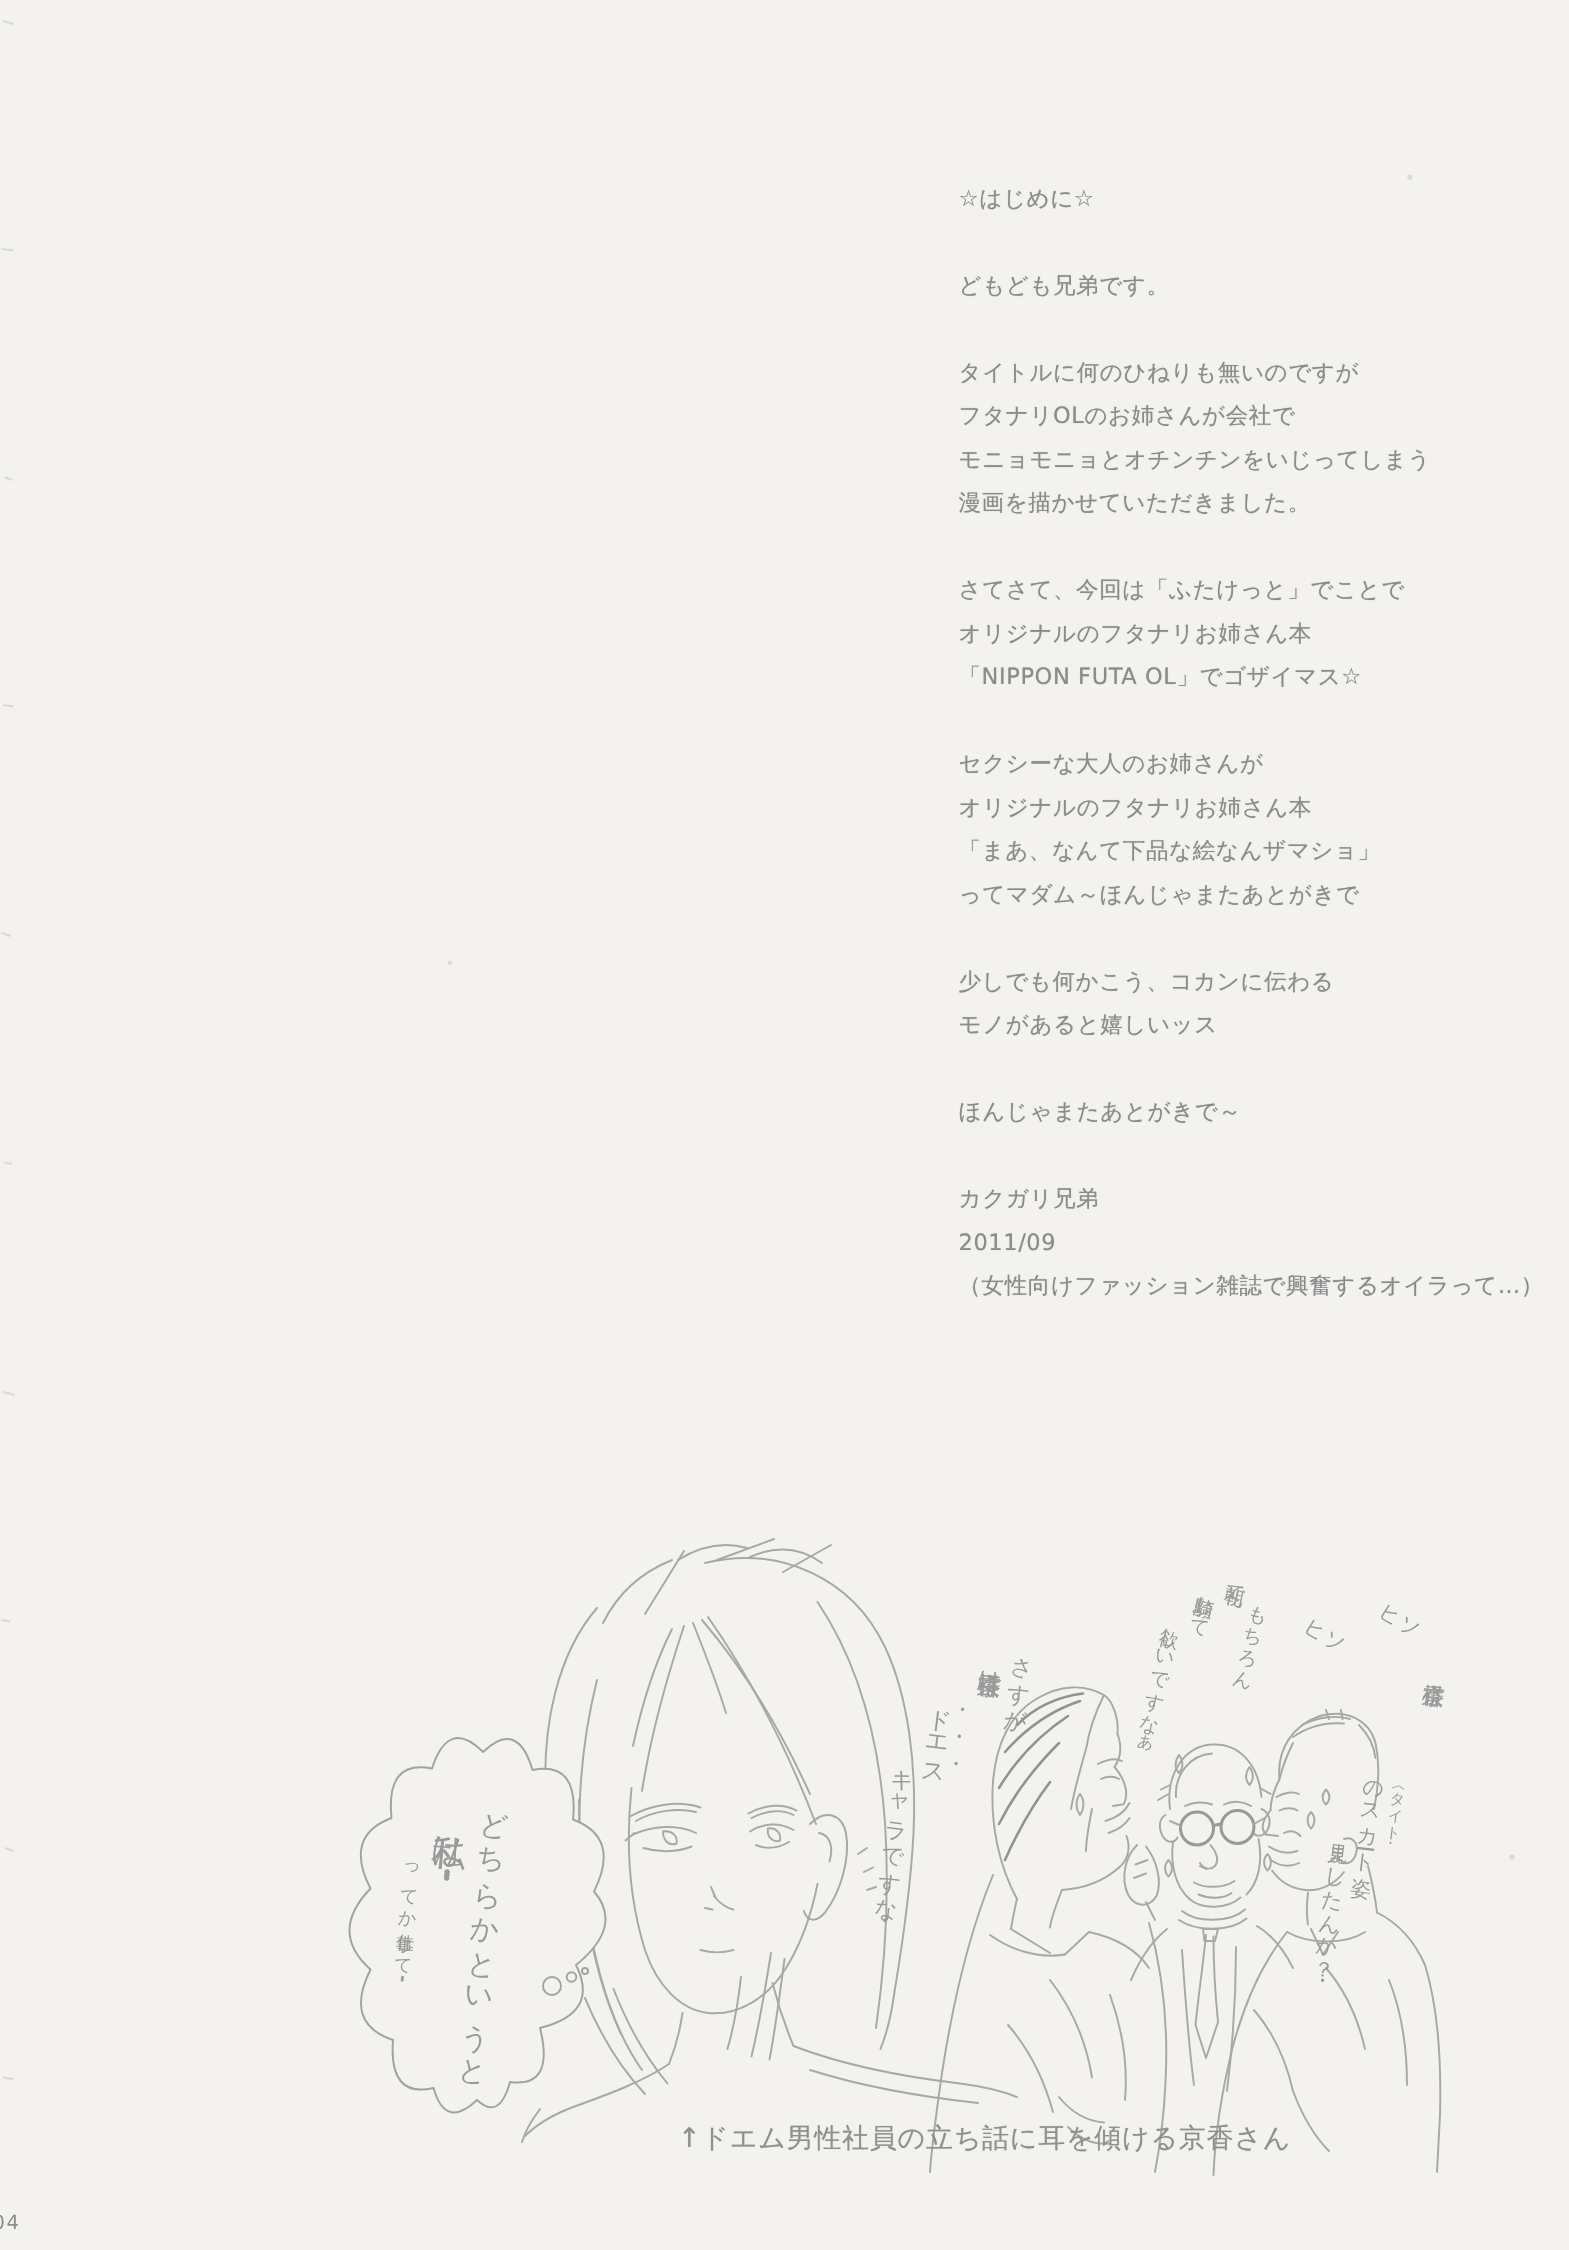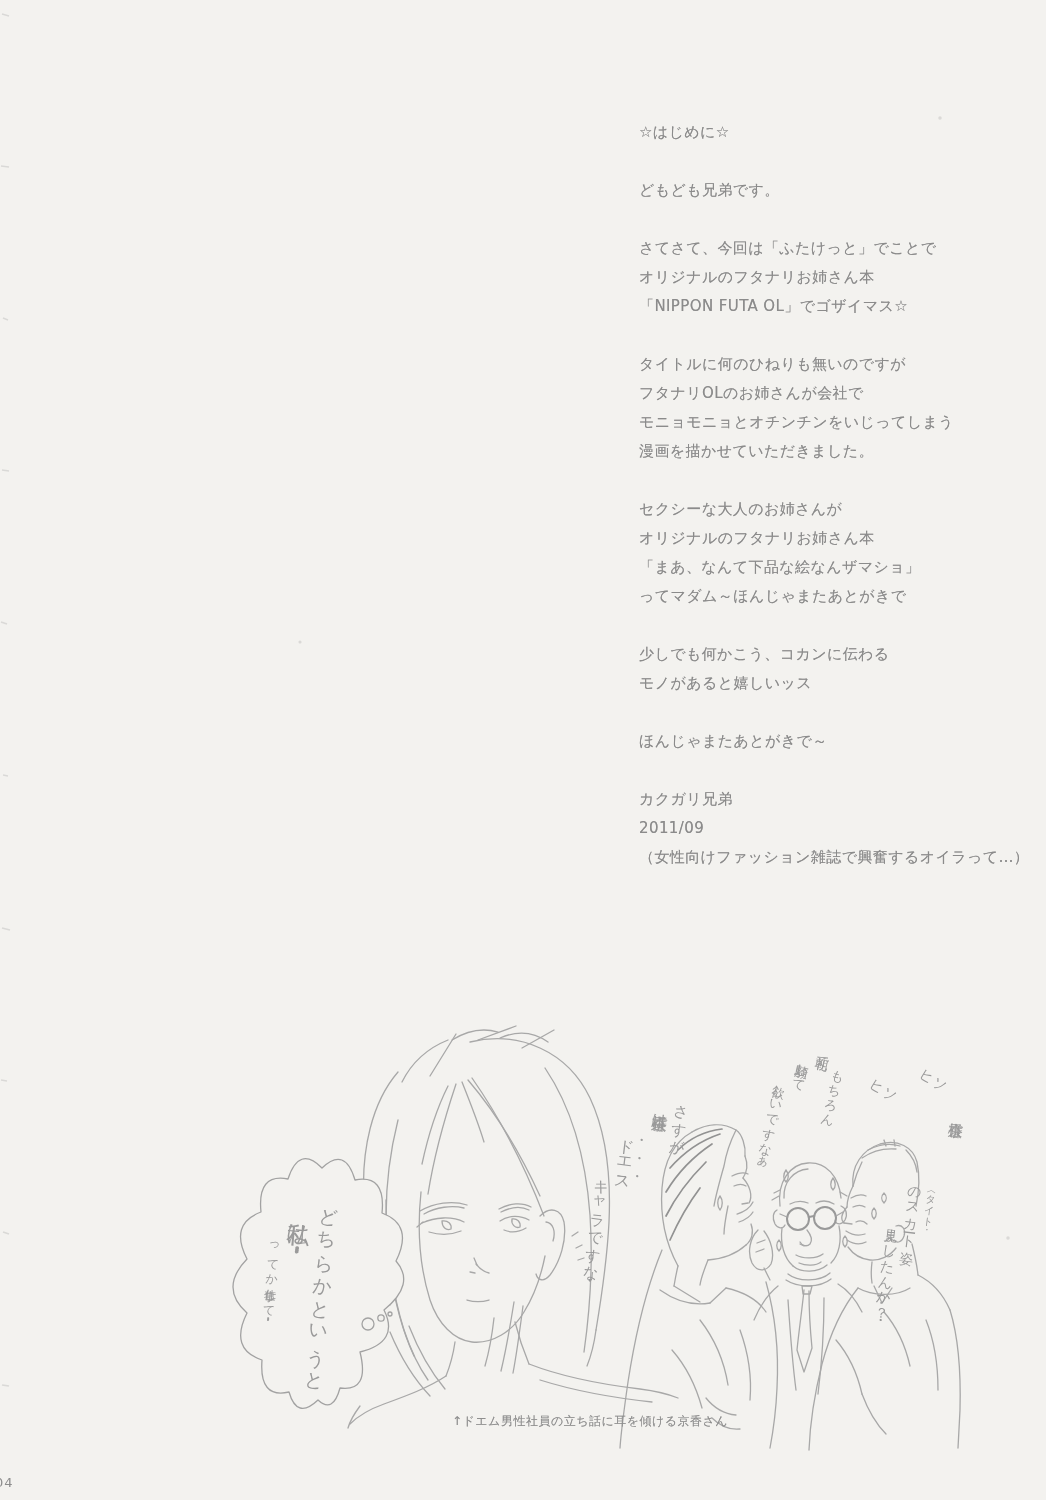--- a/index.html
+++ b/index.html
@@ -46,50 +46,50 @@
   .right-note{left:886px;top:1100px;transform:rotate(7deg);font-size:15px;}
   .right-note .c1{margin-top:7px;}
   .right-note .ins{margin-top:86px;font-size:10px;}
   .right-note .c2{margin-top:78px;font-size:14px;}
   .right-note .c3{margin-top:122px;font-size:14px;}
   .whisper{position:absolute;color:#9a9a9a;font-size:14px;letter-spacing:1px;}
   .whisper.w1{left:868px;top:1082px;transform:rotate(32deg);}
   .whisper.w2{left:918px;top:1072px;transform:rotate(32deg);}
   .caption{
     position:absolute;left:452px;top:1413px;
-    font-size:12px;color:#8f8f8f;letter-spacing:0.5px;white-space:nowrap;
+    font-size:18px;color:#8f8f8f;letter-spacing:0.5px;white-space:nowrap;
     text-shadow:0 0 0.6px rgba(143,143,143,0.6);
   }
   .page-number{
     position:absolute;left:-5px;top:1475px;
     font-size:13px;color:#8d8d8d;letter-spacing:1px;
   }
 </style>
 </head>
 <body>
 
 <div class="page">
 
   <div class="preface">
     <div class="para">
       <div class="line">☆はじめに☆</div>
     </div>
     <div class="para">
       <div class="line">どもども兄弟です。</div>
-    </div>
-    <div class="para">
-      <div class="line">さてさて、今回は「ふたけっと」でことで</div>
-      <div class="line">オリジナルのフタナリお姉さん本</div>
-      <div class="line">「NIPPON FUTA OL」でゴザイマス☆</div>
     </div>
     <div class="para">
       <div class="line">タイトルに何のひねりも無いのですが</div>
       <div class="line">フタナリOLのお姉さんが会社で</div>
       <div class="line">モニョモニョとオチンチンをいじってしまう</div>
       <div class="line">漫画を描かせていただきました。</div>
+    </div>
+    <div class="para">
+      <div class="line">さてさて、今回は「ふたけっと」でことで</div>
+      <div class="line">オリジナルのフタナリお姉さん本</div>
+      <div class="line">「NIPPON FUTA OL」でゴザイマス☆</div>
     </div>
     <div class="para">
       <div class="line">セクシーな大人のお姉さんが</div>
       <div class="line">オリジナルのフタナリお姉さん本</div>
       <div class="line">「まあ、なんて下品な絵なんザマショ」</div>
       <div class="line">ってマダム～ほんじゃまたあとがきで</div>
     </div>
     <div class="para">
       <div class="line">少しでも何かこう、コカンに伝わる</div>
       <div class="line">モノがあると嬉しいッス</div>

